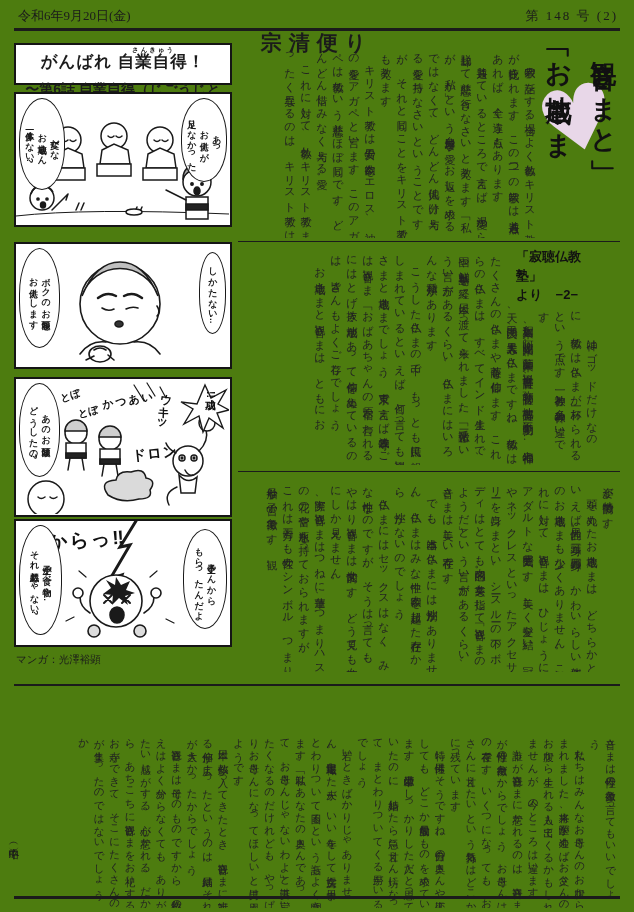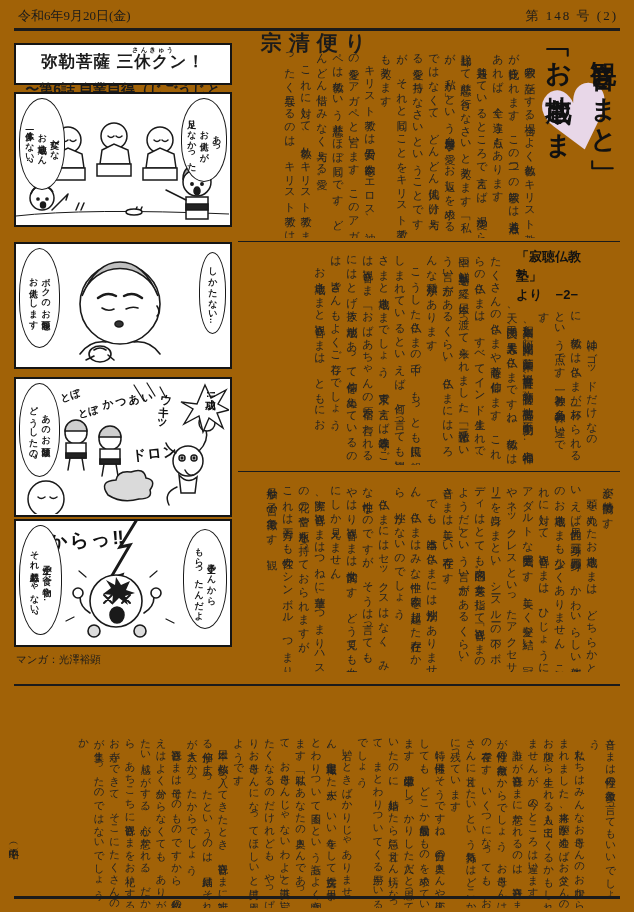--- a/index.html
+++ b/index.html
@@ -1,16 +1,16 @@
 <!DOCTYPE html>
 <html><head>
 <meta charset="utf-8">
 <style>
   html,body{margin:0;padding:0;background:#9a9a9a;}
-  .page{position:relative;width:634px;height:912px;margin:0 auto;background:#a16207;
+  .page{position:relative;width:634px;height:912px;margin:0 auto;background:#4d7c0f;
         color:#1b1b1b;font-family:"Liberation Serif",serif;overflow:hidden;}
   .rule{position:absolute;background:#1b1b1b;}
   
   .vtext{writing-mode:vertical-rl;text-orientation:mixed;white-space:pre-wrap;
          font-size:11px;line-height:16px;letter-spacing:1px;color:#222;}
   .band{position:absolute;overflow:hidden;}
   
   .headline{position:absolute;left:536px;top:40px;width:98px;height:210px;}
   .headline .ht{position:relative;z-index:1;writing-mode:vertical-rl;white-space:pre-line;
         font-weight:bold;font-size:26px;line-height:45px;letter-spacing:3px;color:#111;}
@@ -49,21 +49,21 @@
 
 <div class="page">
 
   <div class="h-date">令和6年9月20日(金)</div>
   <div class="h-title">宗清便り</div>
   <div class="h-issue">第 148 号 (2)</div>
   <div class="rule" style="left:14px;top:28px;width:606px;height:3px;"></div>
 
   <div class="mtitle">
     <span class="ruby">さんきゅう</span>
-    <span class="main">弥勒菩薩 三休クン！</span>
+    <span class="main">がんばれ 自業自得！</span>
     <span class="sub">〜第6話 自業自得（じごうじとく）〜</span>
   </div>
 
   <div class="panel" style="top:92px;height:135px;">
     <svg width="213" height="130" viewBox="0 0 213 130">
       <g stroke="#1a1a1a" stroke-width="1.5" fill="none" stroke-linecap="round">
         <path d="M0 122 Q70 114 213 120" stroke-width="1"></path>
         <path d="M60 116 l3 -7 M65 116 l3 -7 M118 120 l3 -7 M123 120 l3 -7"></path>
 
         <g>

